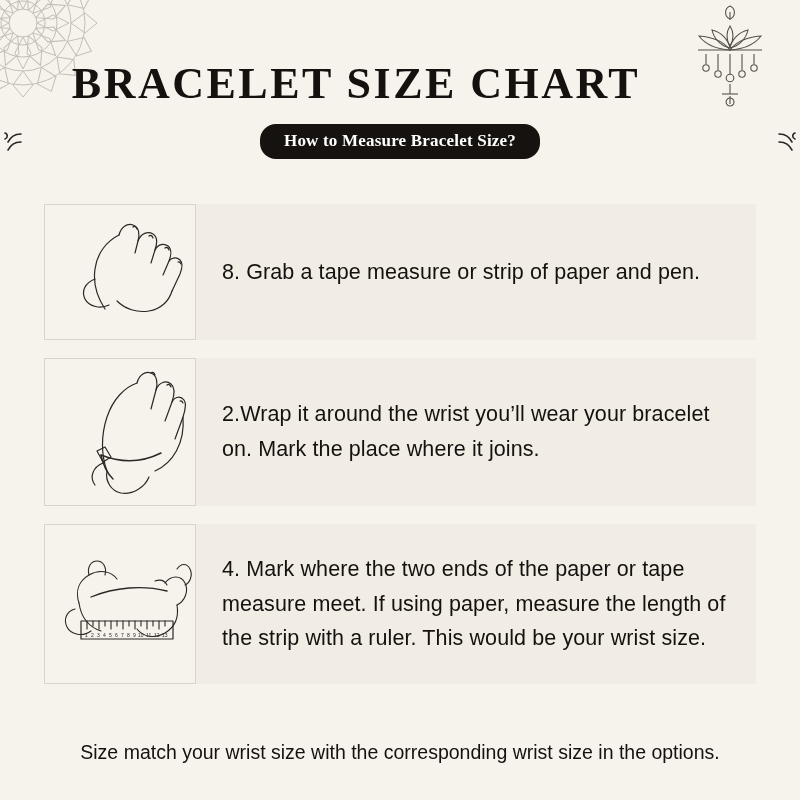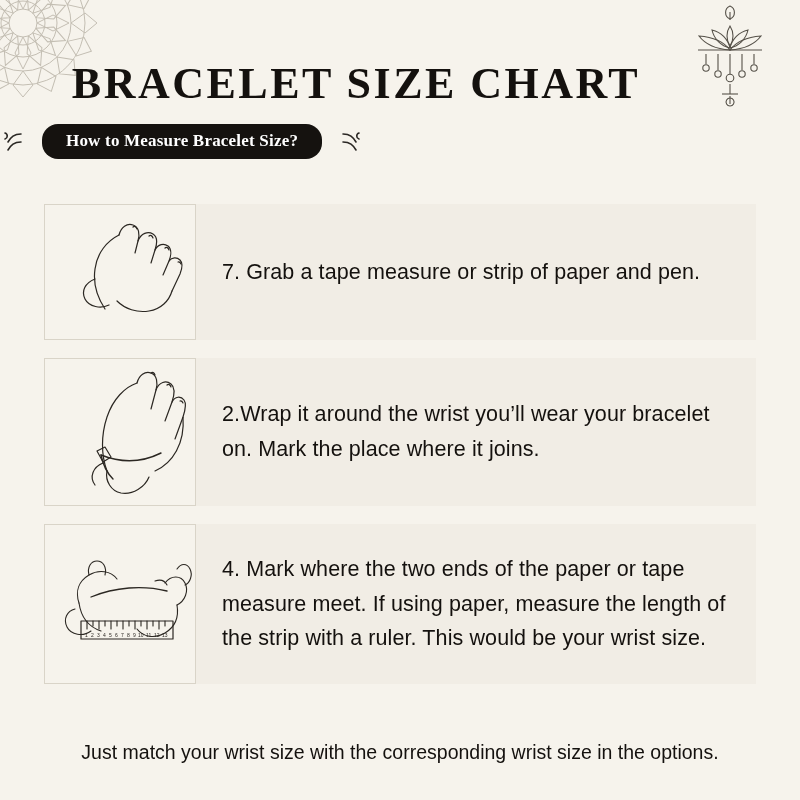--- a/index.html
+++ b/index.html
@@ -50,22 +50,22 @@
     color: #14110e;
   }
 
   .subtitle-row {
     position: absolute;
     top: 124px;
     left: 0;
     width: 800px;
     display: flex;
     align-items: center;
-    justify-content: flex-start;
-    gap: 16px;
+    justify-content: space-between;
+    gap: 25px;
   }
   .pill {
     background: #15120f;
     color: #ffffff;
     border-radius: 16px;
     padding: 7px 24px 8px 24px;
     font-family: "Liberation Serif", serif;
     font-size: 17px;
     font-weight: 700;
     letter-spacing: .2px;
@@ -261,21 +261,21 @@
           <path d="M124 56 C127 52 132 52 135 55 C138 58 137 64 135 69 L127 86"></path>
           <path d="M127 86 C124 96 116 104 104 106 C92 108 80 104 72 96"></path>
           <path d="M50 74 C40 78 36 86 40 94 C44 102 56 104 64 100"></path>
           <path d="M88 22 a3 5 0 0 1 4 2"></path>
           <path d="M104 31 a3 5 0 0 1 4 2"></path>
           <path d="M120 43 a3 5 0 0 1 4 2"></path>
           <path d="M133 57 a3 4 0 0 1 3 2"></path>
         </g>
       </svg>
     </div>
-    <div class="step-text">7. Grab a tape measure or strip of paper and pen.</div>
+    <div class="step-text">8. Grab a tape measure or strip of paper and pen.</div>
   </div>
 
   <div class="step step-2">
     <div class="step-figure">
       <svg viewBox="0 0 152 148" width="152" height="148">
         <g fill="none" stroke="#2b2722" stroke-width="1.2" stroke-linecap="round" stroke-linejoin="round">
           <path d="M62 112 C56 96 56 76 62 58 C68 40 80 28 92 24"></path>
           <path d="M92 24 C94 16 100 12 106 14 C112 16 113 24 111 31 L106 50"></path>
           <path d="M111 31 C114 23 121 21 126 25 C131 29 129 37 127 43 L120 62"></path>
           <path d="M127 43 C130 37 136 37 139 41 C142 45 140 52 138 58 L130 80"></path>
@@ -329,13 +329,13 @@
             <text x="117" y="112">13</text>
           </g>
         </g>
       </svg>
     </div>
     <div class="step-text">4. Mark where the two ends of the paper or tape measure meet. If using paper, measure the length of the strip with a ruler. This would be your wrist size.</div>
   </div>
 
 </div>
 
-<div class="footer">Just match your wrist size with the corresponding wrist size in the options.</div>
+<div class="footer">Size match your wrist size with the corresponding wrist size in the options.</div>
 
 </body></html>

